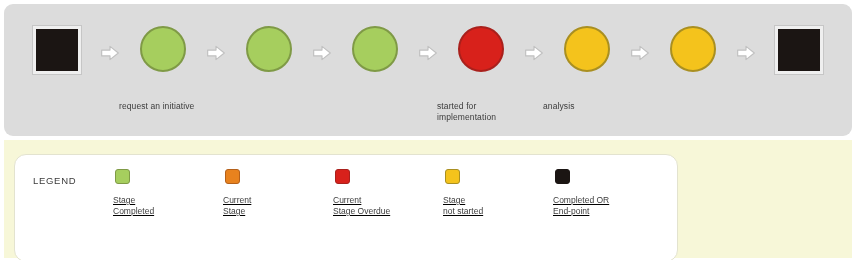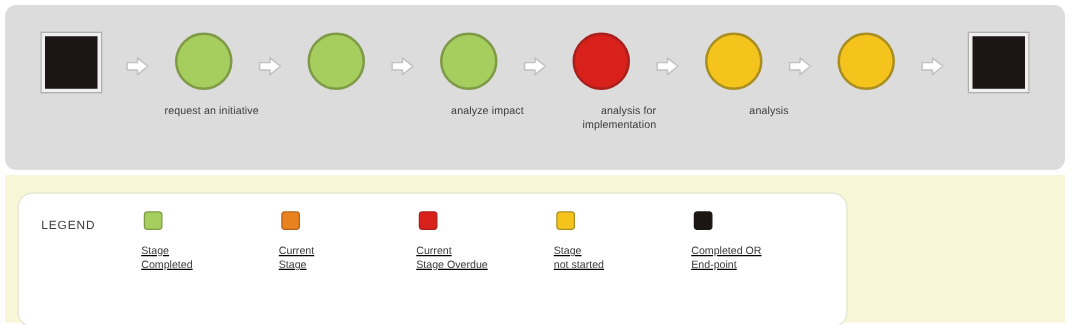--- a/index.html
+++ b/index.html
@@ -81,25 +81,25 @@
   .stage-circle.red {
     background: #d8211b;
     border: 2px solid #a9201c;
   }
   .stage-circle.yellow {
     background: #f4c31c;
     border: 2px solid #a98f21;
   }
 
   .stage-label {
-    margin-top: 11px;
+    margin-top: 29px;
     font-size: 8.5px;
     line-height: 11px;
     color: #3b3b3b;
-    text-align: right;
+    text-align: left;
     letter-spacing: 0.1px;
     width: 88px;
   }
 
   .arrow-icon {
     display: block;
   }
 
   
   #legend-band {
@@ -205,33 +205,31 @@
     </div>
 
     <div class="flow-connector">
       <svg class="arrow-icon" width="24" height="20" viewBox="0 0 24 20">
         <path d="M2 6.5 L12 6.5 L12 2 L22 10 L12 18 L12 13.5 L2 13.5 Z" fill="#ffffff" stroke="#c0c0c0" stroke-width="1.4" stroke-linejoin="round"></path>
       </svg>
     </div>
 
     <div class="flow-node">
       <div class="stage-circle green"></div>
-      <div class="stage-label">analyze
-impact</div>
     </div>
 
     <div class="flow-connector">
       <svg class="arrow-icon" width="24" height="20" viewBox="0 0 24 20">
         <path d="M2 6.5 L12 6.5 L12 2 L22 10 L12 18 L12 13.5 L2 13.5 Z" fill="#ffffff" stroke="#c0c0c0" stroke-width="1.4" stroke-linejoin="round"></path>
       </svg>
     </div>
 
     <div class="flow-node">
       <div class="stage-circle red"></div>
-      <div class="stage-label">analysis for
+      <div class="stage-label">started for
 implementation</div>
     </div>
 
     <div class="flow-connector">
       <svg class="arrow-icon" width="24" height="20" viewBox="0 0 24 20">
         <path d="M2 6.5 L12 6.5 L12 2 L22 10 L12 18 L12 13.5 L2 13.5 Z" fill="#ffffff" stroke="#c0c0c0" stroke-width="1.4" stroke-linejoin="round"></path>
       </svg>
     </div>
 
     <div class="flow-node">

